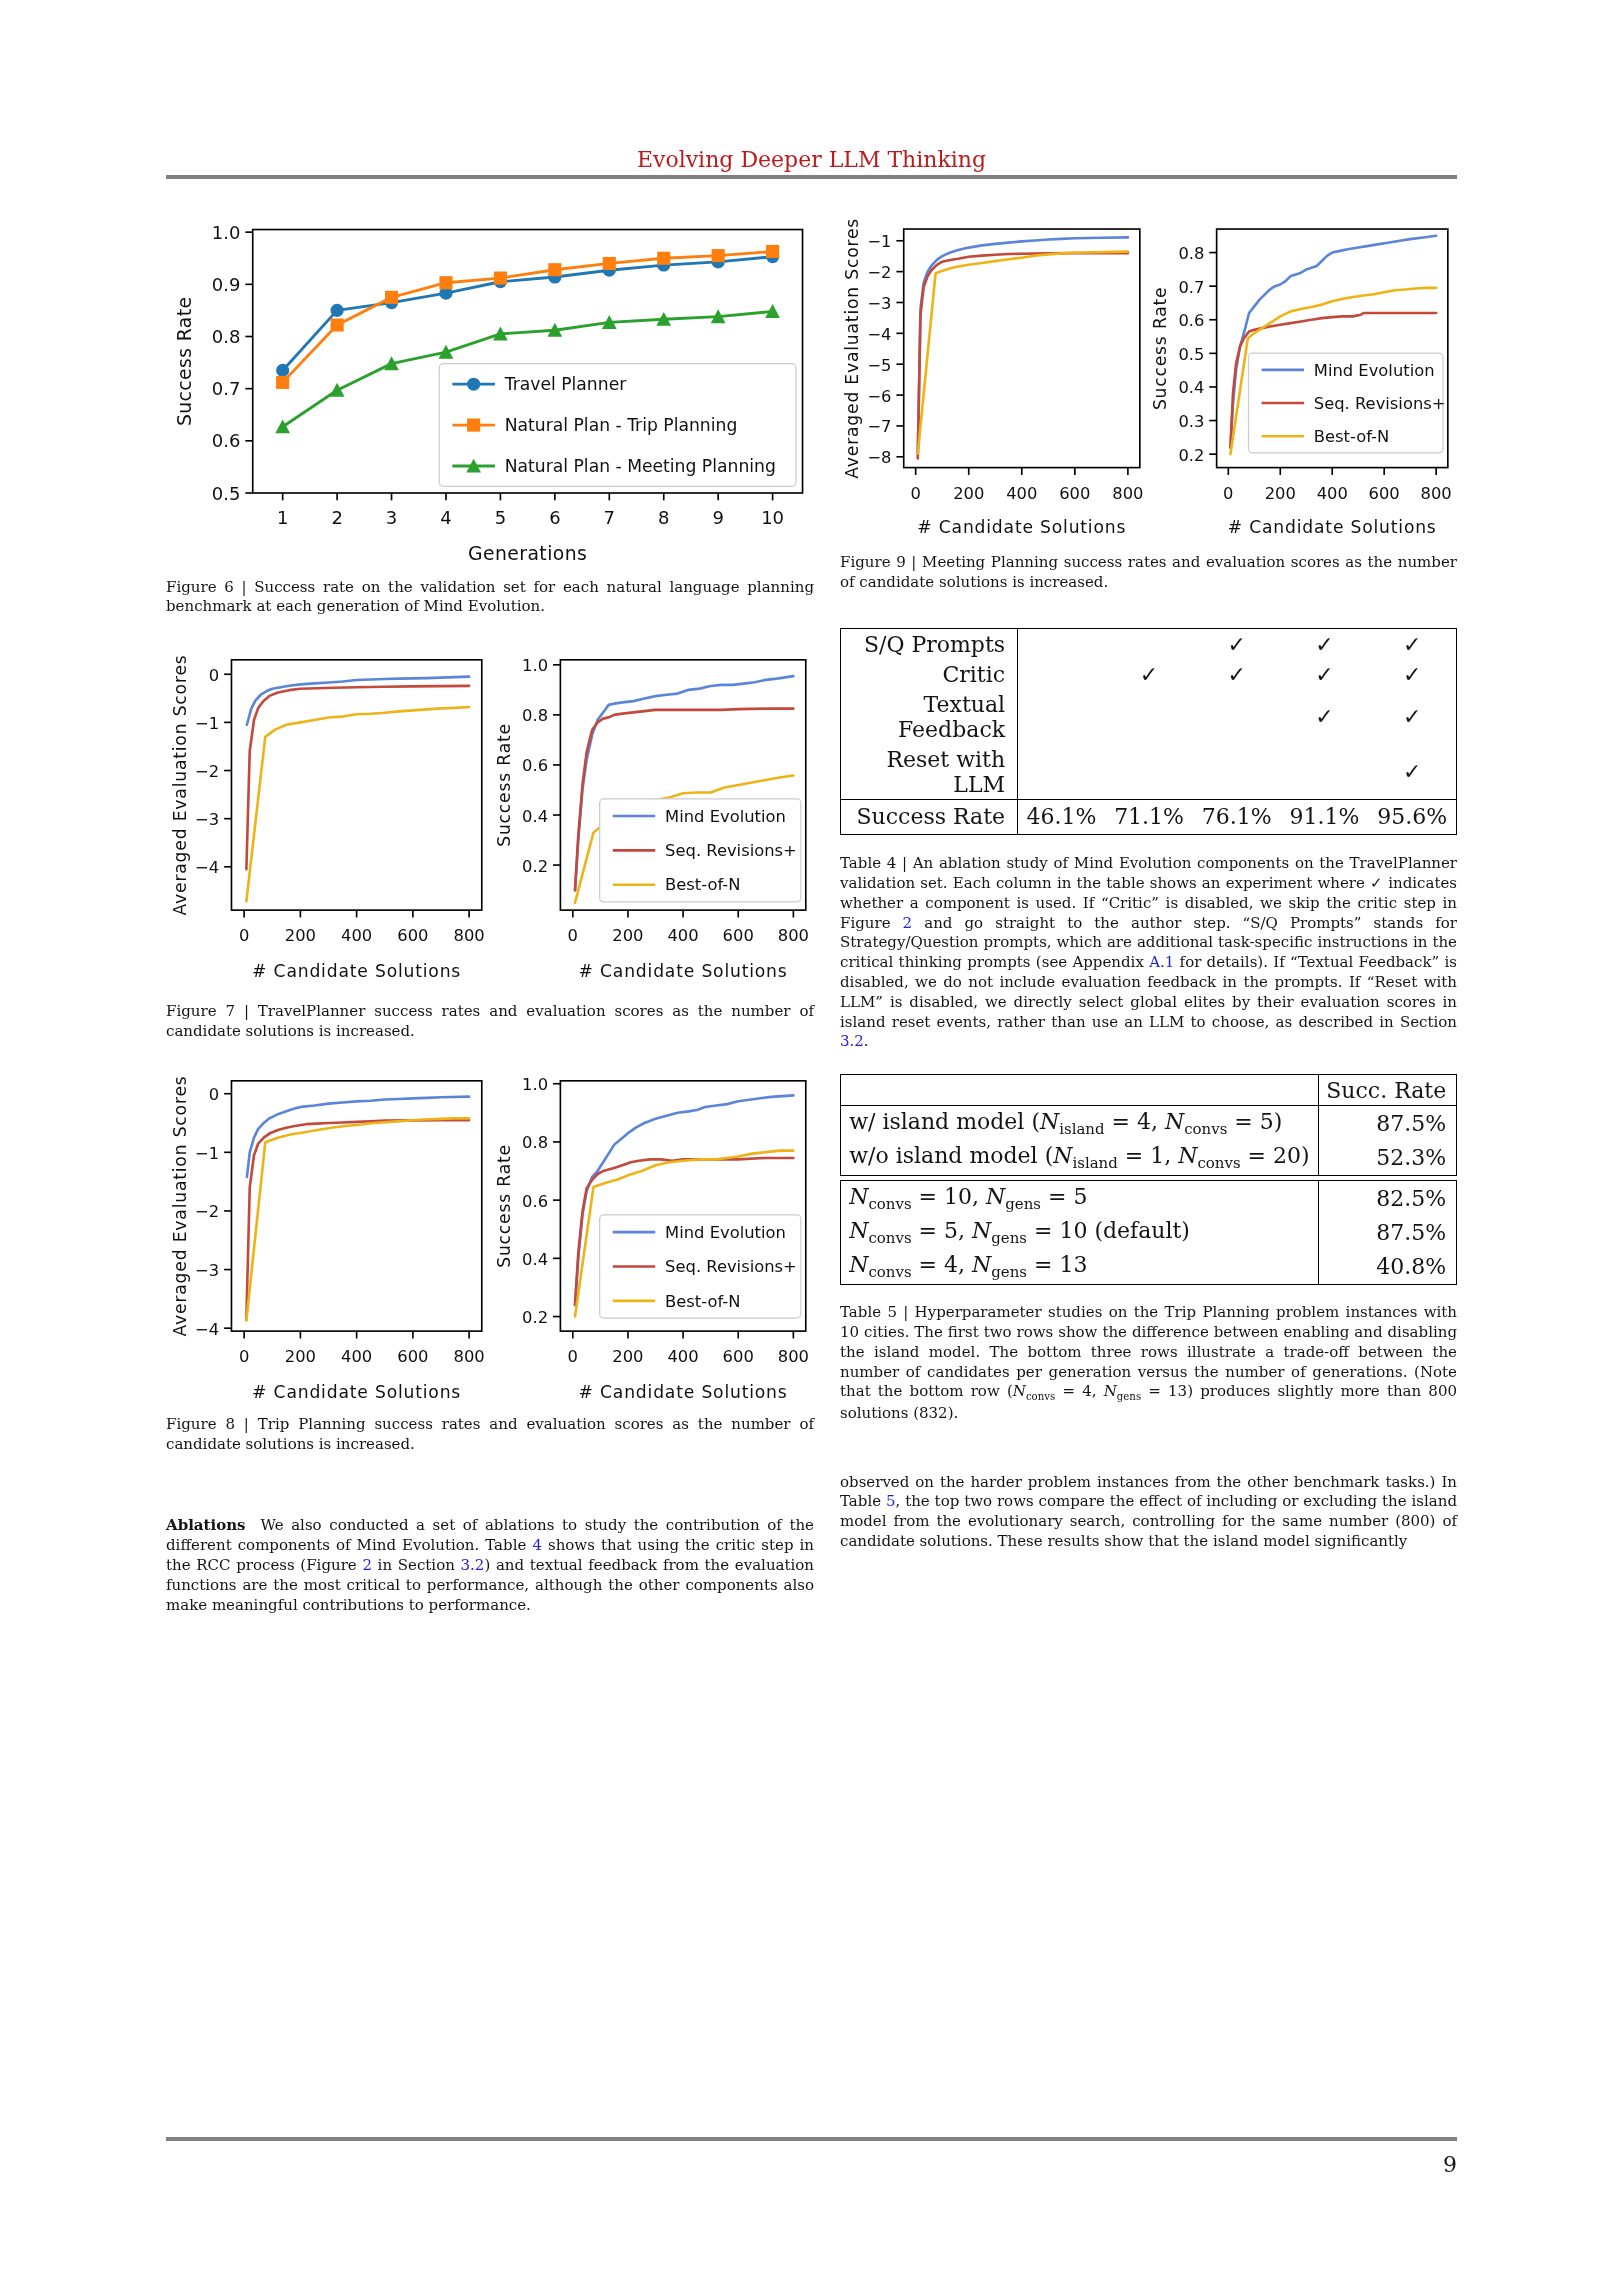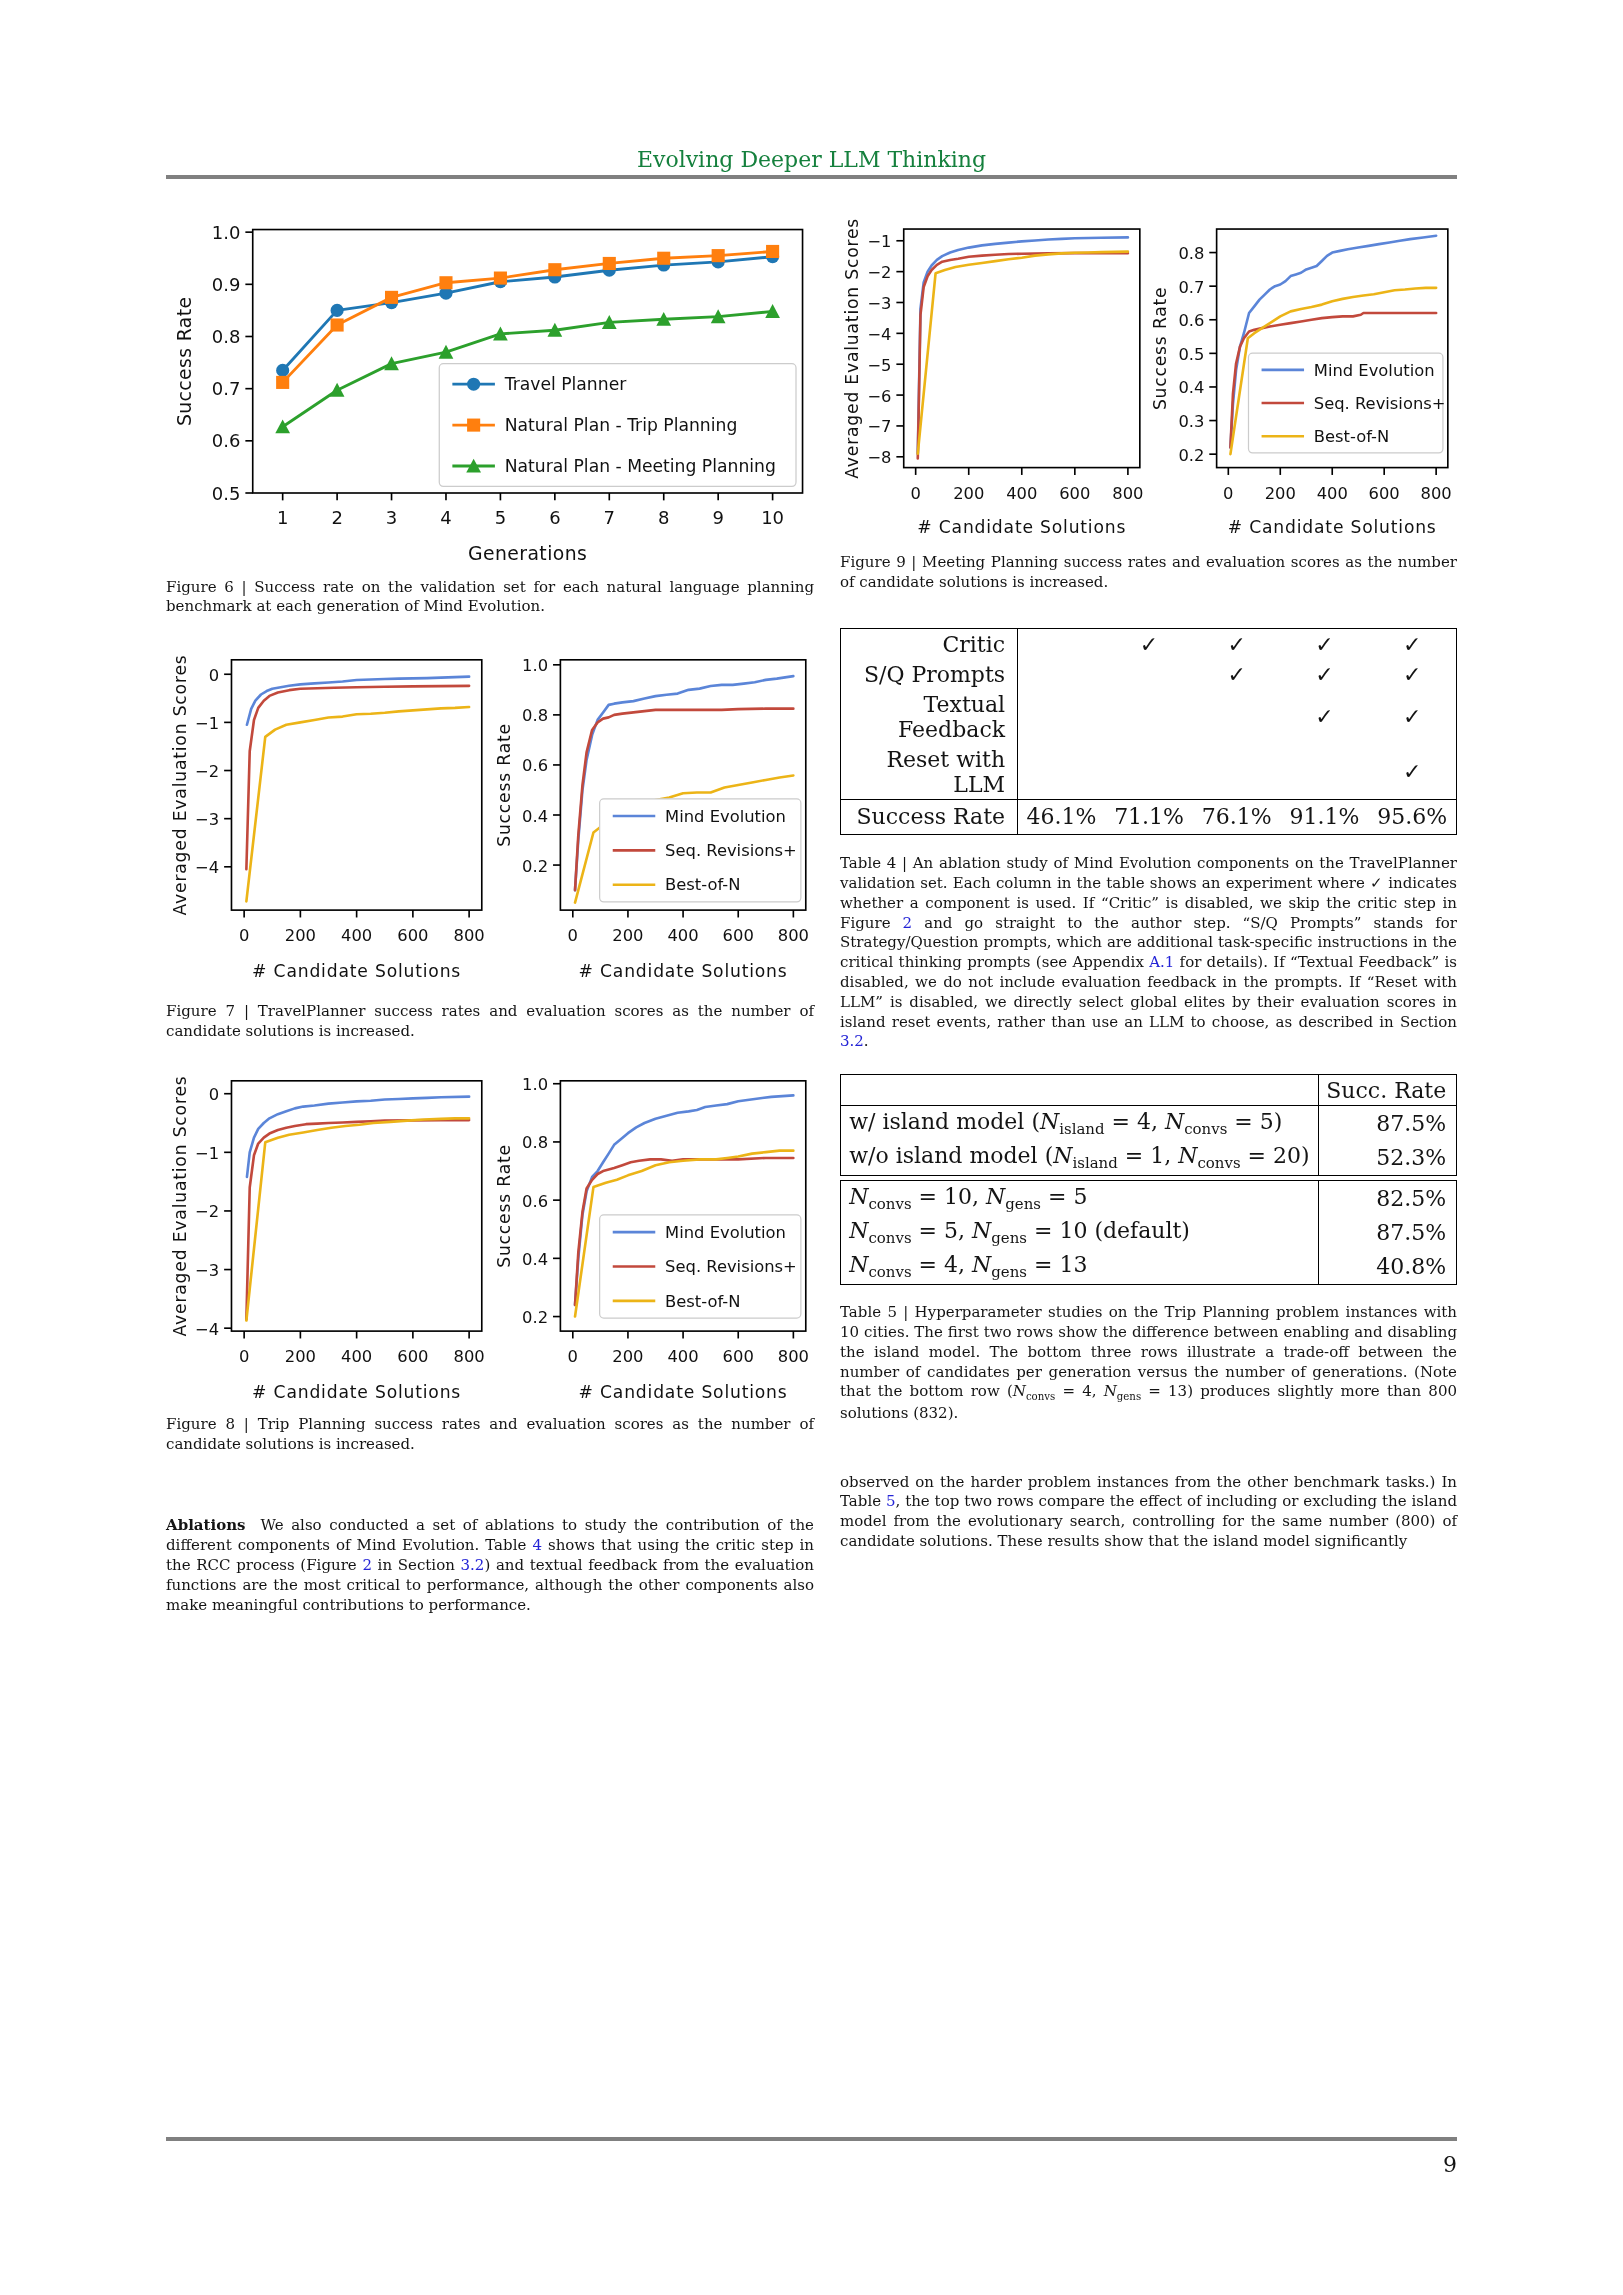--- a/index.html
+++ b/index.html
@@ -1,19 +1,19 @@
 <!DOCTYPE html>
 <html style="font-size:13px"><head>
 <meta charset="utf-8">
 <style>
   html,body{margin:0;padding:0;background:#ffffff;}
   .page{position:relative;width:1623px;height:2295px;background:#fff;overflow:hidden;
         font-family:"DejaVu Serif", serif;color:#141414;}
   .header-title{position:absolute;top:147px;left:0;width:100%;text-align:center;
-        font-size:22px;color:#15803d;}
+        font-size:22px;color:#b91c1c;}
   .hrule{position:absolute;left:166px;width:1291px;height:4.1px;}
   .rule-top{top:175px;}
   .rule-bottom{top:2137px;}
   .pagenum{position:absolute;top:2152px;right:166px;font-size:22px;}
   .content{position:absolute;left:166px;top:206px;width:1291px;display:flex;gap:26px;}
   .col-left{width:648px;}
   .col-right{width:617px;}
   .cap,.para{font-size:15px;line-height:1.32;text-align:justify;}
   .indent{text-indent:34px;}
   .b{font-weight:bold;}
@@ -363,31 +363,31 @@
             <text x="203" y="232" class="legend">Seq. Revisions+</text>
             <line x1="139" y1="265.66666666666663" x2="191" y2="265.66666666666663" stroke="#ecb417" stroke-width="3.2"></line>
             <text x="203" y="272.66666666666663" class="legend">Best-of-N</text>
           </svg>
       </div>
       <p class="cap" id="cap-fig9">Figure 9 | Meeting Planning success rates and evaluation scores as the number of candidate solutions is increased.</p>
 
       <table class="paper t4" id="table4">
         <tbody>
             <tr>
-              <td class="lbl">Critic</td>
-              <td class="val"></td>
-              <td class="val">✓</td>
+              <td class="lbl">S/Q Prompts</td>
+              <td class="val"></td>
+              <td class="val"></td>
               <td class="val">✓</td>
               <td class="val">✓</td>
               <td class="val">✓</td>
             </tr>
             <tr>
-              <td class="lbl">S/Q Prompts</td>
-              <td class="val"></td>
-              <td class="val"></td>
+              <td class="lbl">Critic</td>
+              <td class="val"></td>
+              <td class="val">✓</td>
               <td class="val">✓</td>
               <td class="val">✓</td>
               <td class="val">✓</td>
             </tr>
             <tr>
               <td class="lbl">Textual Feedback</td>
               <td class="val"></td>
               <td class="val"></td>
               <td class="val"></td>
               <td class="val">✓</td>

